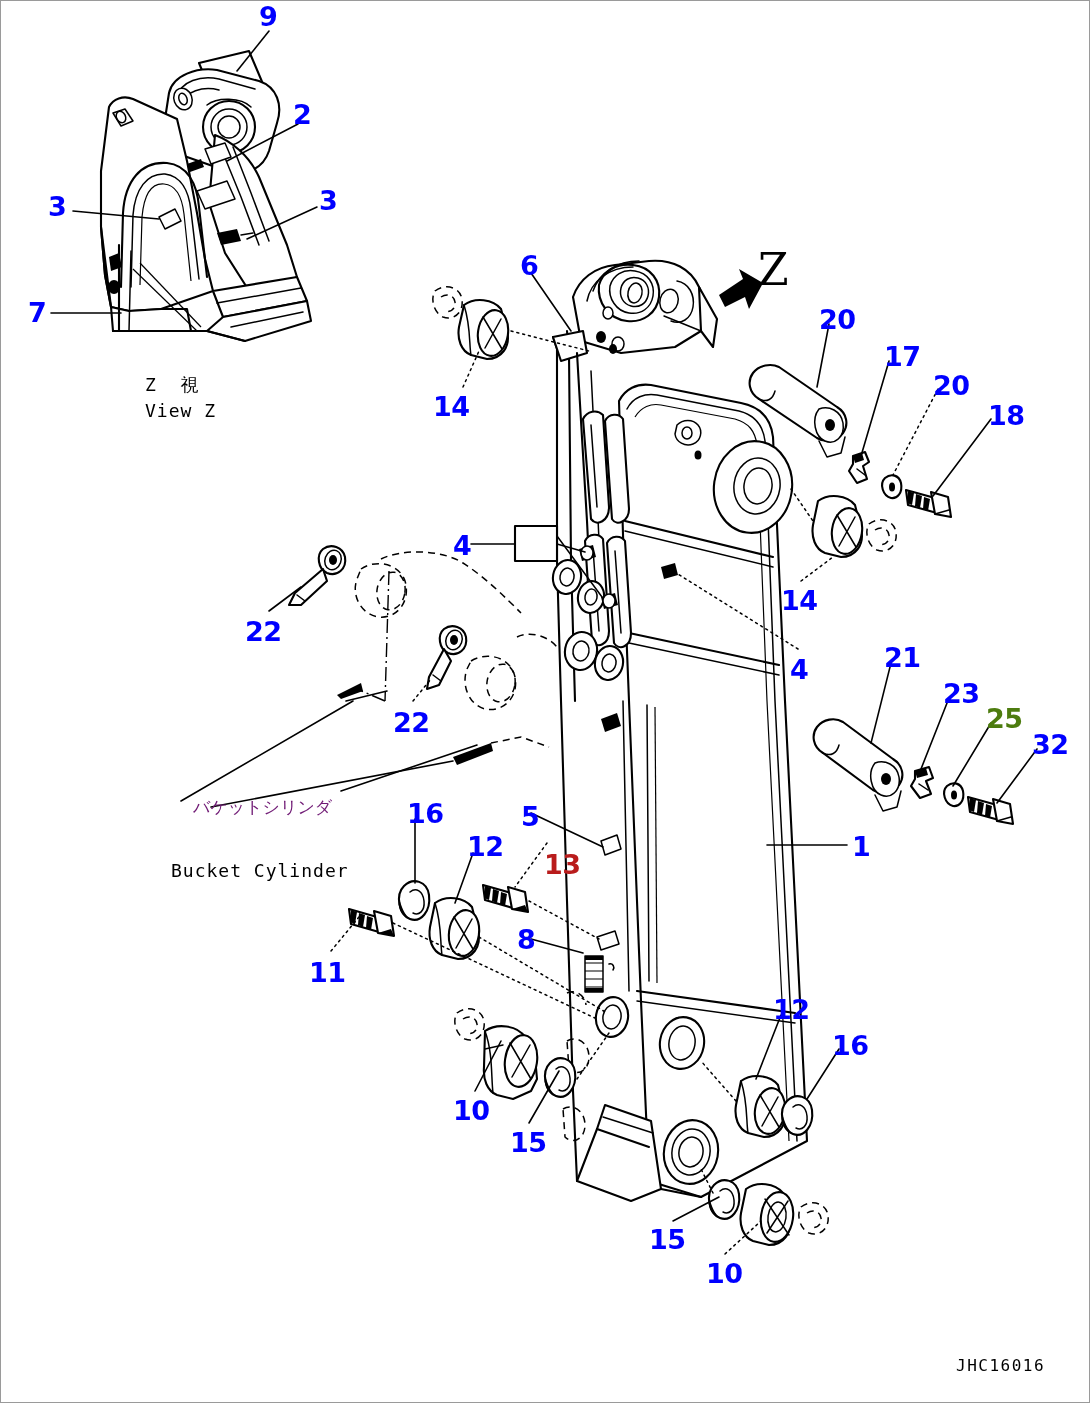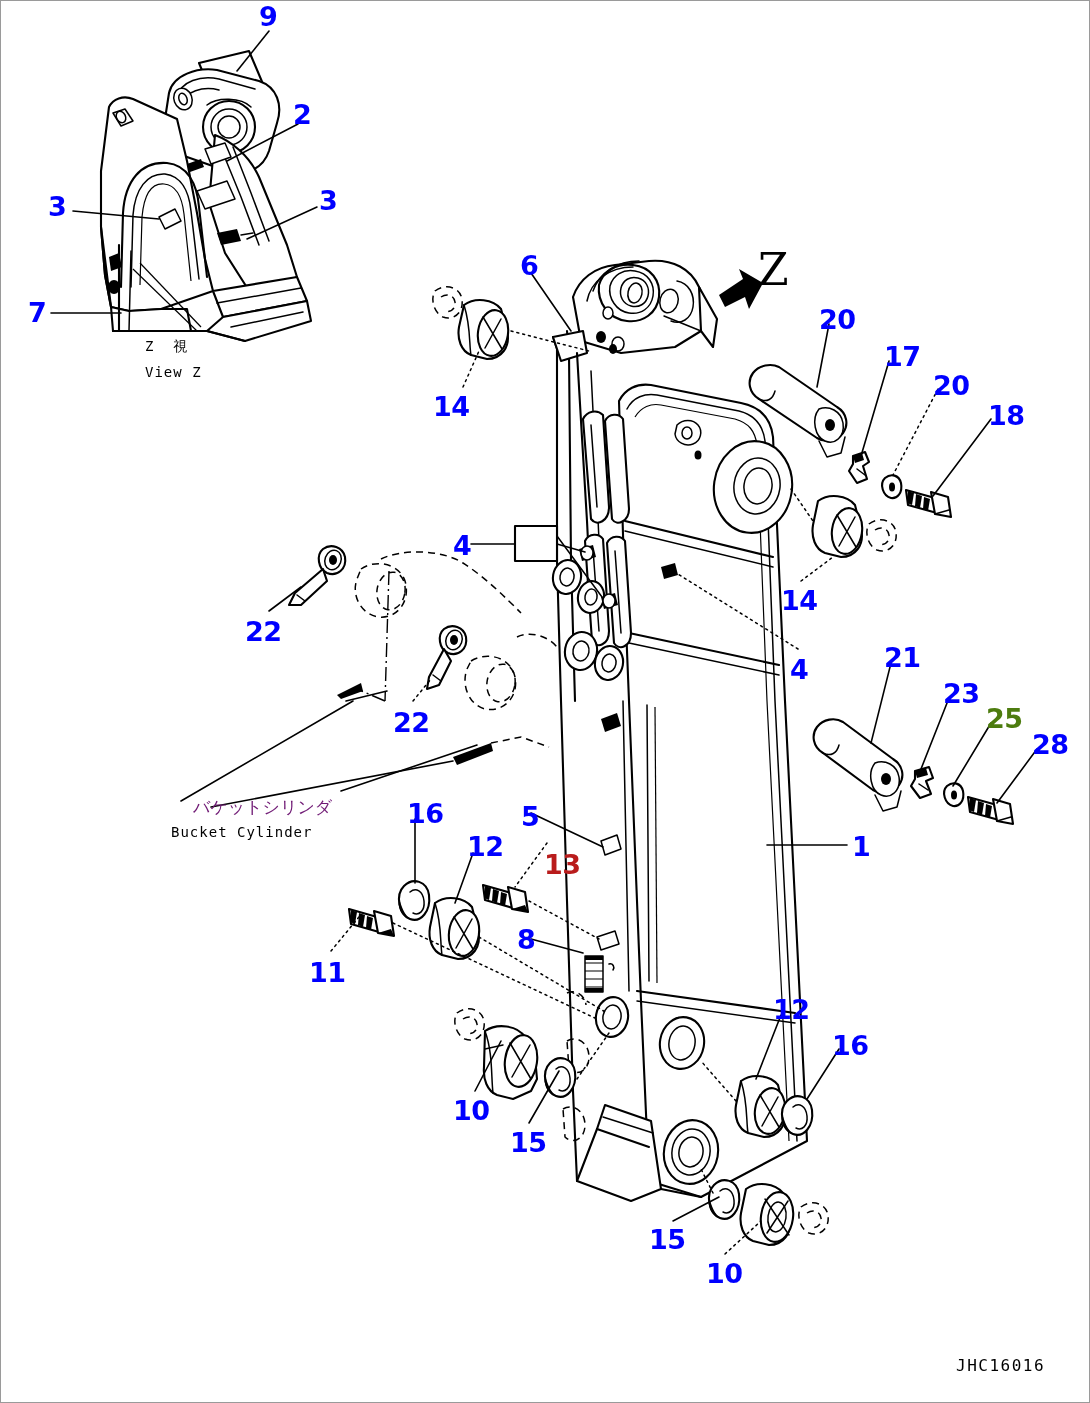--- a/index.html
+++ b/index.html
@@ -21,24 +21,25 @@
     font-size:27px;
     line-height:1;
     letter-spacing:-0.5px;
     white-space:nowrap;
     user-select:none;
   }
   .cap{
     position:absolute;
     color:#000000;
     font-family:"DejaVu Sans Mono", monospace;
-    font-size:14px;
+    font-size:18px;
     line-height:1.35;
     white-space:pre;
     letter-spacing:1px;
+    margin-top:36px;
   }
   .capjp{
     position:absolute;
     color:#701a75;
     font-family:"DejaVu Sans", sans-serif;
     font-size:17px;
     white-space:pre;
     letter-spacing:0px;
   }
   .zletter{
@@ -575,21 +576,21 @@
       <span class="lbl" style="left: 932px; top: 371px; color: rgb(0, 0, 255);">20</span>
       <span class="lbl" style="left: 987px; top: 401px; color: rgb(0, 0, 255);">18</span>
       <span class="lbl" style="left: 452px; top: 531px; color: rgb(0, 0, 255);">4</span>
       <span class="lbl" style="left: 780px; top: 586px; color: rgb(0, 0, 255);">14</span>
       <span class="lbl" style="left: 789px; top: 655px; color: rgb(0, 0, 255);">4</span>
       <span class="lbl" style="left: 244px; top: 617px; color: rgb(0, 0, 255);">22</span>
       <span class="lbl" style="left: 392px; top: 708px; color: rgb(0, 0, 255);">22</span>
       <span class="lbl" style="left: 883px; top: 643px; color: rgb(0, 0, 255);">21</span>
       <span class="lbl" style="left: 942px; top: 679px; color: rgb(0, 0, 255);">23</span>
       <span class="lbl" style="left: 985px; top: 704px; color: #4d7c0f;">25</span>
-      <span class="lbl" style="left: 1031px; top: 730px; color: rgb(0, 0, 255);">28</span>
+      <span class="lbl" style="left: 1031px; top: 730px; color: rgb(0, 0, 255);">32</span>
       <span class="lbl" style="left: 406px; top: 799px; color: rgb(0, 0, 255);">16</span>
       <span class="lbl" style="left: 466px; top: 832px; color: rgb(0, 0, 255);">12</span>
       <span class="lbl" style="left: 543px; top: 822px; color: #b91c1c; margin-top: 28px;">13</span>
       <span class="lbl" style="left: 520px; top: 802px; color: rgb(0, 0, 255);">5</span>
       <span class="lbl" style="left: 516px; top: 925px; color: rgb(0, 0, 255);">8</span>
       <span class="lbl" style="left: 851px; top: 832px; color: rgb(0, 0, 255);">1</span>
       <span class="lbl" style="left: 308px; top: 958px; color: rgb(0, 0, 255);">11</span>
       <span class="lbl" style="left: 772px; top: 995px; color: rgb(0, 0, 255);">12</span>
       <span class="lbl" style="left: 831px; top: 1031px; color: rgb(0, 0, 255);">16</span>
       <span class="lbl" style="left: 452px; top: 1096px; color: rgb(0, 0, 255);">10</span>

